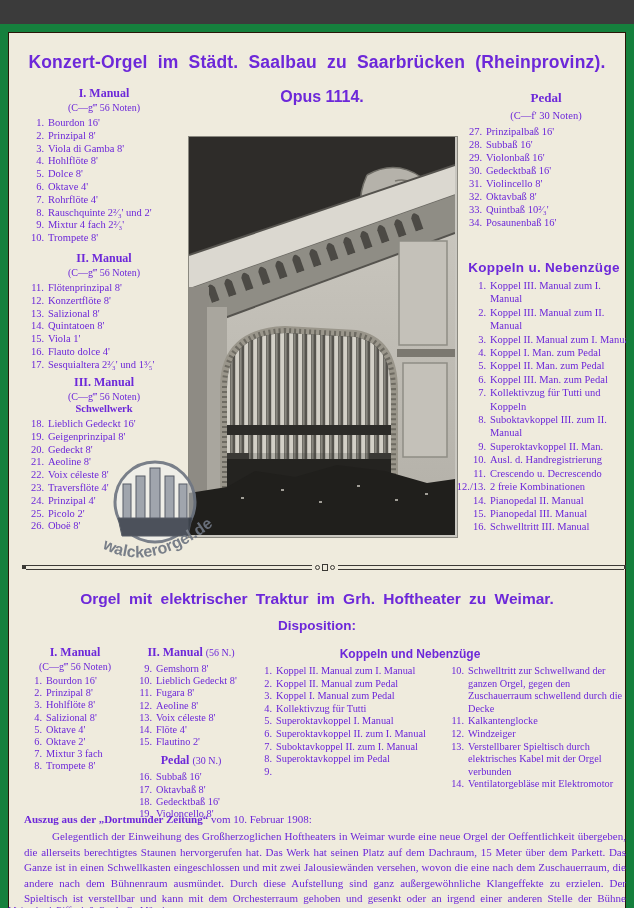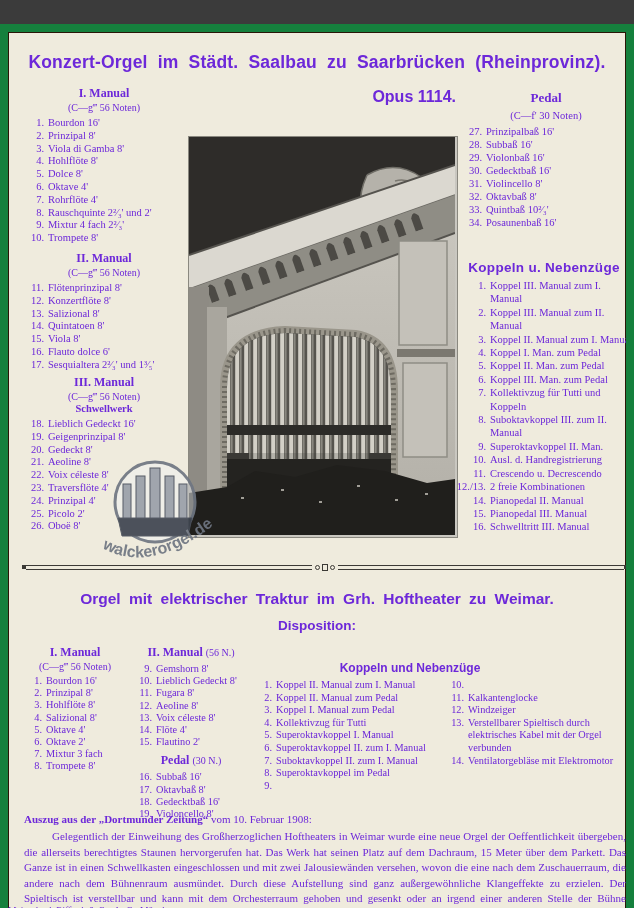--- a/index.html
+++ b/index.html
@@ -3,21 +3,21 @@
 <meta charset="utf-8">
 <style>
   html,body{margin:0;padding:0;background:#3b3b3b;}
   .page{position:relative;width:634px;height:908px;background:#efebdd;
         border:8px solid #15803d;box-sizing:border-box;box-shadow:inset 0 0 0 1px #2a1507;
         font-family:"Liberation Serif",serif;color:#6d28d9;overflow:hidden;margin-top:24px;}
   .abs{position:absolute;}
   .main-title{top:20px;left:0;width:618px;text-align:center;
         font-family:"Liberation Sans",sans-serif;font-weight:bold;font-size:17.5px;
         word-spacing:5px;letter-spacing:.2px;}
-  .opus{top:56px;left:180px;width:268px;text-align:right;
+  .opus{top:56px;left:180px;width:268px;text-align:center;
         font-family:"Liberation Sans",sans-serif;font-weight:bold;font-size:16px;}
   .sec-h{font-weight:bold;font-size:12px;text-align:center;}
   .range{font-size:10px;text-align:center;margin-top:1px;}
   .subhead{font-size:10.5px;font-weight:bold;text-align:center;margin-top:1px;}
   .stoplist{margin-top:4px;font-size:10.5px;line-height:12.8px;}
   .stop{display:flex;}
   .stop .n{width:22px;text-align:right;flex:none;padding-right:4px;}
   .klist{font-size:10.5px;line-height:13.4px;margin-top:4px;}
   .kitem{display:flex;}
   .kitem .n{flex:none;text-align:right;padding-right:4px;}
@@ -124,25 +124,25 @@
         <div class="stop">
           <span class="n">13.</span>
           <span class="t">Salizional 8'</span>
         </div>
         <div class="stop">
           <span class="n">14.</span>
           <span class="t">Quintatoen 8'</span>
         </div>
         <div class="stop">
           <span class="n">15.</span>
-          <span class="t">Viola 8'</span>
+          <span class="t">Viola 1'</span>
         </div>
         <div class="stop">
           <span class="n">16.</span>
-          <span class="t">Flauto dolce 6'</span>
+          <span class="t">Flauto dolce 4'</span>
         </div>
         <div class="stop">
           <span class="n">17.</span>
           <span class="t">Sesquialtera 2²⁄₃' und 1³⁄₅'</span>
         </div>
       </div>
   </div>
 
   <div class="abs" style="top:343px;left:14px;width:164px;">
     <div class="sec-h">III. Manual</div>
@@ -496,21 +496,21 @@
           <span class="n">18.</span>
           <span class="t">Gedecktbaß 16'</span>
         </div>
         <div class="stop">
           <span class="n">19.</span>
           <span class="t">Violoncello 8'</span>
         </div>
       </div>
   </div>
 
-  <div class="abs" style="top:629px;left:244px;width:376px;">
+  <div class="abs" style="top:615px;left:244px;width:376px;">
     <div class="wkopp-h">Koppeln und Nebenzüge</div>
     <div class="wkopp-cols">
       <div class="wk-left klist kn22" style="margin-top:0;">
 
       <div class="kitem">
             <span class="n">1.</span>
             <span class="t">Koppel II. Manual zum I. Manual</span>
           </div>
           <div class="kitem">
             <span class="n">2.</span>
@@ -541,20 +541,21 @@
             <span class="t">Superoktavkoppel im Pedal</span>
           </div>
           <div class="kitem">
             <span class="n">9.</span>
           </div>
         </div>
       <div class="wk-right klist kn22" style="margin-top:0;">
 
       <div class="kitem">
             <span class="n">10.</span>
+            <span class="t">Schwelltritt zur Schwellwand der ganzen Orgel, gegen den Zuschauerraum schwellend durch die Decke</span>
           </div>
           <div class="kitem">
             <span class="n">11.</span>
             <span class="t">Kalkantenglocke</span>
           </div>
           <div class="kitem">
             <span class="n">12.</span>
             <span class="t">Windzeiger</span>
           </div>
           <div class="kitem">

